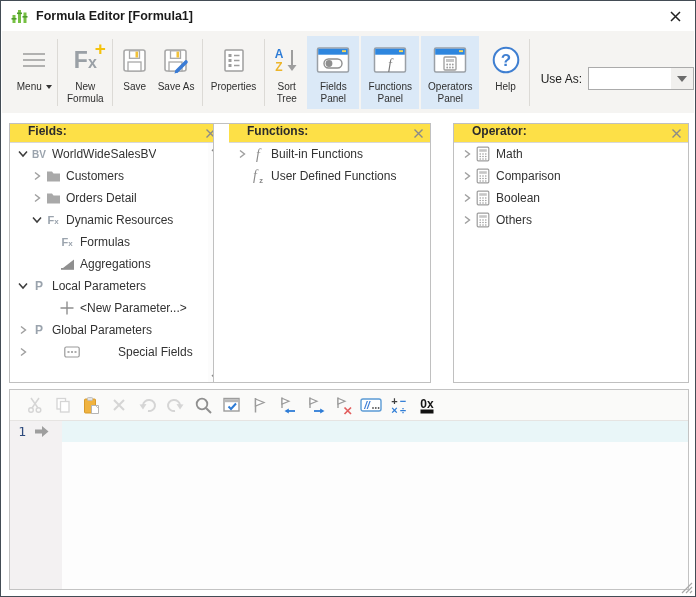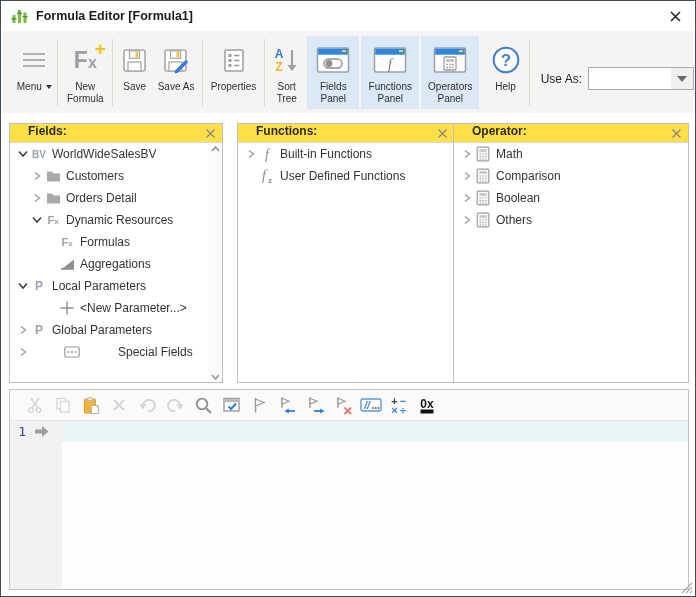--- a/index.html
+++ b/index.html
@@ -48,21 +48,21 @@
   }
   .useas-select .val { flex:1; font-size:12px; padding:3px 4px; color:#222; }
   .useas-select .dd {
     width:22px; background:#f1f0ee; display:flex; align-items:center; justify-content:center;
   }
   .dd-arrow { width:0; height:0; border-left:5px solid transparent; border-right:5px solid transparent; border-top:6px solid #6b6b6b; }
 
   
   .panel { position:absolute; top:122px; height:260px; background:#fff; border:1px solid #c0c0c0; overflow:hidden; }
   .panel-fields    { left:8px;   width:214px; }
-  .panel-functions { left:236px; width:218px; }
+  .panel-functions { left:212px; width:218px;padding-left:15px; }
   .panel-operators { left:452px; width:236px; }
   .panel-header {
     height:19px; background:#fde047; border-bottom:1px solid #d8d8d8;
     display:flex; padding:0 6px 0 18px;
   }
   .panel-header .ph-title { font-size:12px; font-weight:700; color:#2b2b2b; }
   .panel-header .ph-close { margin-left:auto; display:flex; align-items:center; cursor:default; }
   .panel-body { position:relative; height:240px; }
 
   .tree-row { height:22px; display:flex; align-items:center; font-size:12px; color:#333; cursor:default; white-space:nowrap; }

